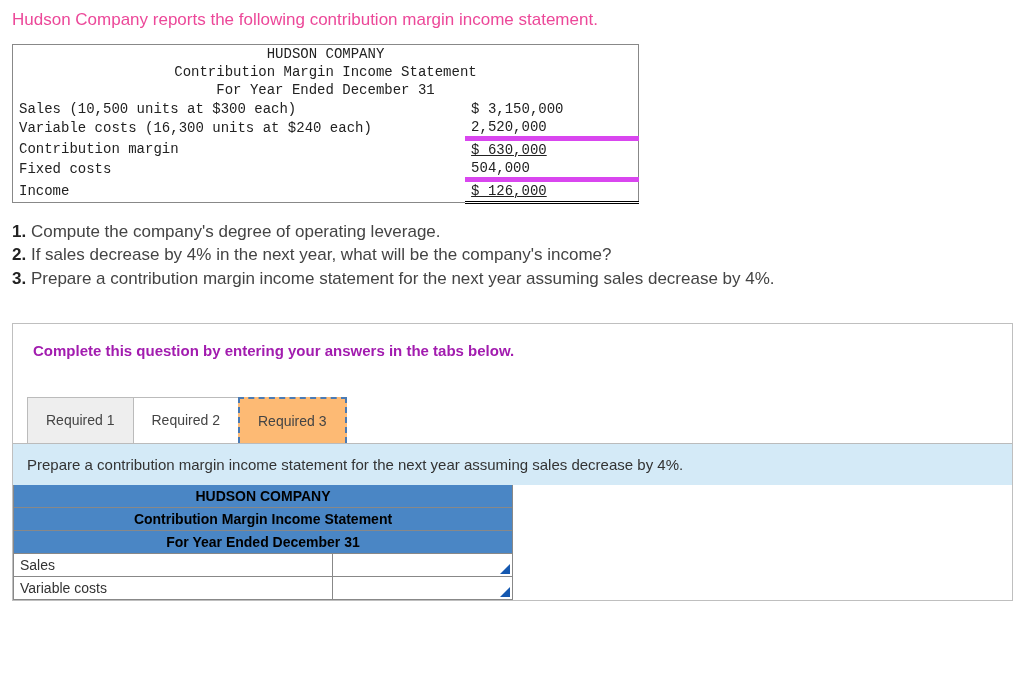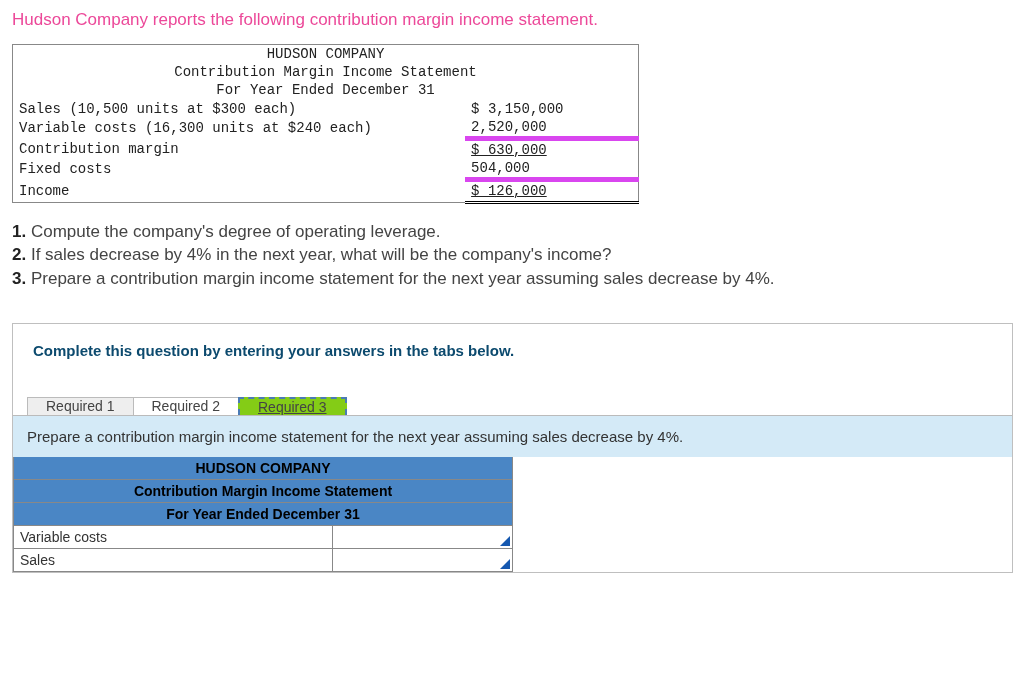--- a/index.html
+++ b/index.html
@@ -29,43 +29,42 @@
   .questions { font-size: 17px; color: #444; margin-bottom: 32px; line-height: 1.4; }
   .questions b { color: #222; font-weight: bold;}
   .answer-wrap {
     border: 1px solid #bfbfbf;
     width: 1001px;
   }
   .instruction {
     padding: 18px 20px;
     font-weight: bold;
     font-size: 15px;
-    color: #0c4a6e;
+    color: #a21caf;
   }
   .tabs {
     display: flex;
     margin-top: 20px;
     padding-left: 14px;
   }
   .tab {
     font-size: 14px;
-    padding: 0 18px;
+    padding: 14px 18px;
     border: 1px solid #bbb;
     border-bottom: none;
     background: #fff;
     cursor: pointer;
     margin-right: -1px;
     color: #444;
   }
   .tab.inactive { background: #eeeeee; }
   .tab.active {
-    background: #84cc16;
+    background: #fdba74;
     border: 2px dashed #4a7bb5;
     border-bottom: none;
-    text-decoration: underline;
   }
   .tab-content-hdr {
     background: #d4eaf7;
     padding: 12px 14px;
     font-size: 15px;
     border-top: 1px solid #bbb;
   }
   .answer-table {
     border-collapse: collapse;
     margin: 0;
@@ -157,22 +156,22 @@
         <tr class="ans-hdr">
           <td colspan="2" class="no-top-border">HUDSON COMPANY</td>
         </tr>
     <tr class="ans-hdr">
           <td colspan="2">Contribution Margin Income Statement</td>
         </tr>
     <tr class="ans-hdr">
           <td colspan="2">For Year Ended December 31</td>
         </tr>
     <tr>
-      <td class="label-cell">Variable costs</td>
+      <td class="label-cell">Sales</td>
       <td class="input-cell selectable"></td>
     </tr>
     <tr>
-      <td class="label-cell">Sales</td>
+      <td class="label-cell">Variable costs</td>
       <td class="input-cell selectable"></td>
     </tr>
   </tbody>
     </table>
 </div>
 
 </body></html>

